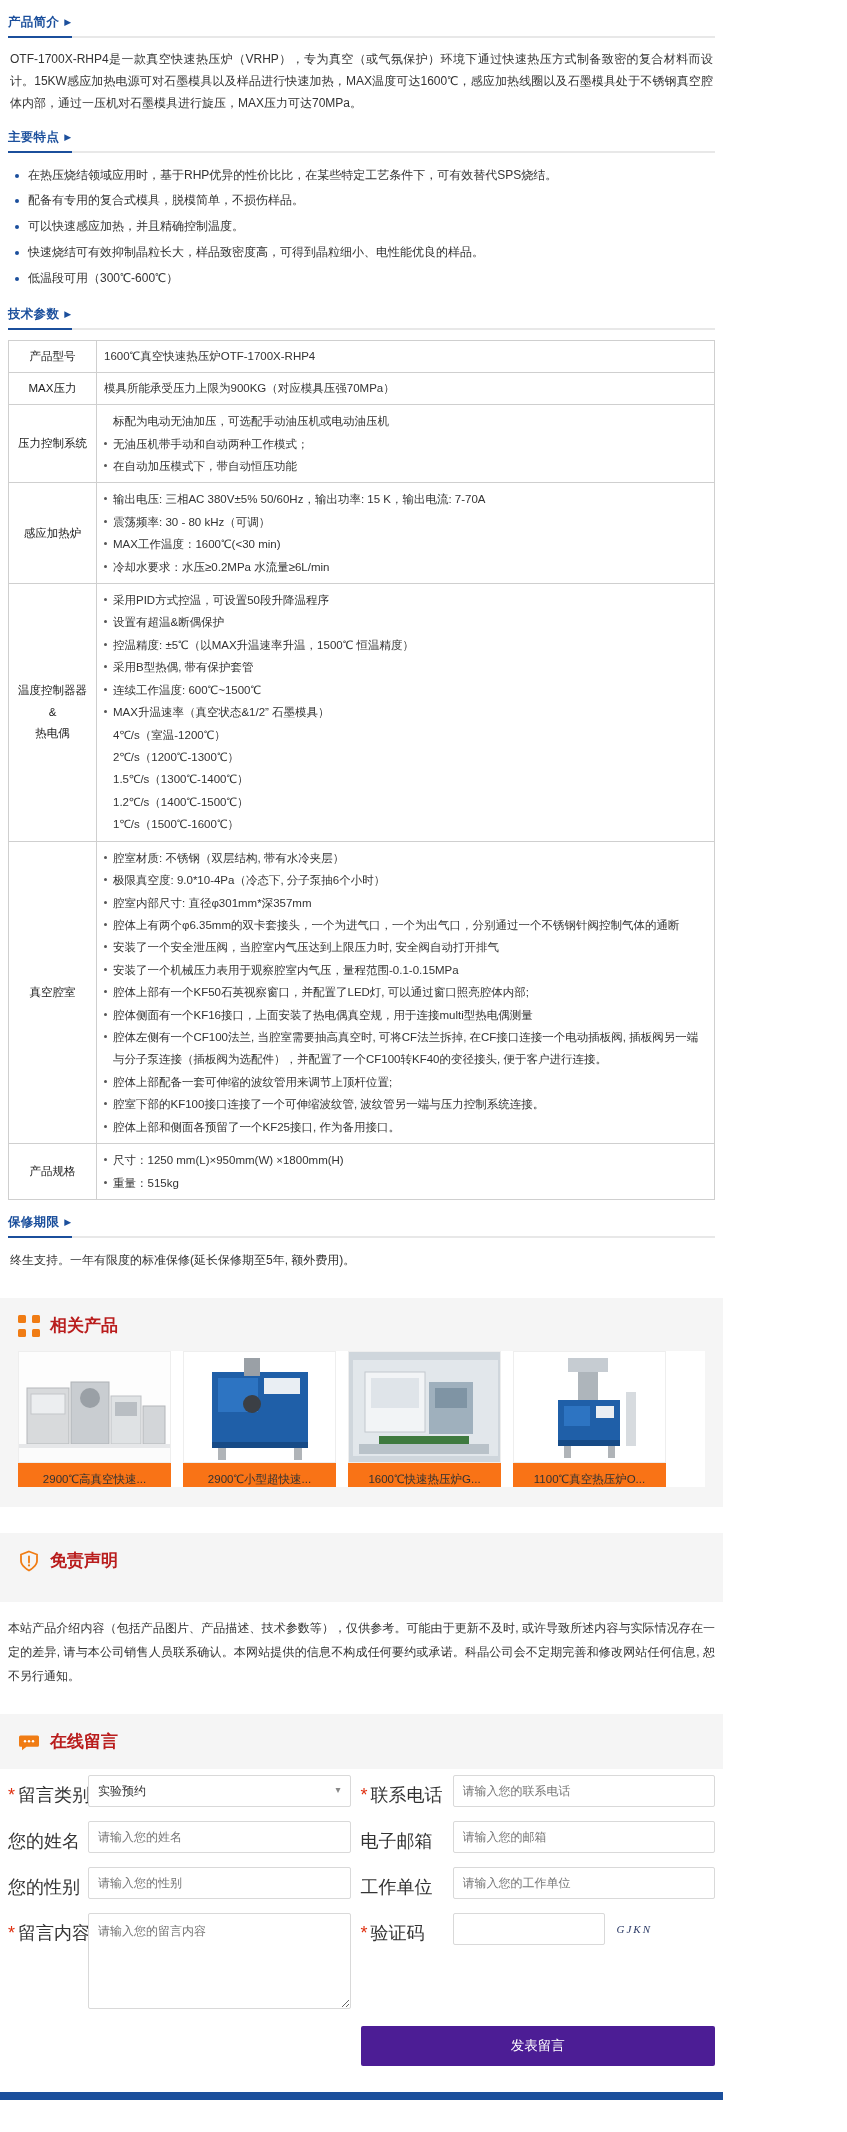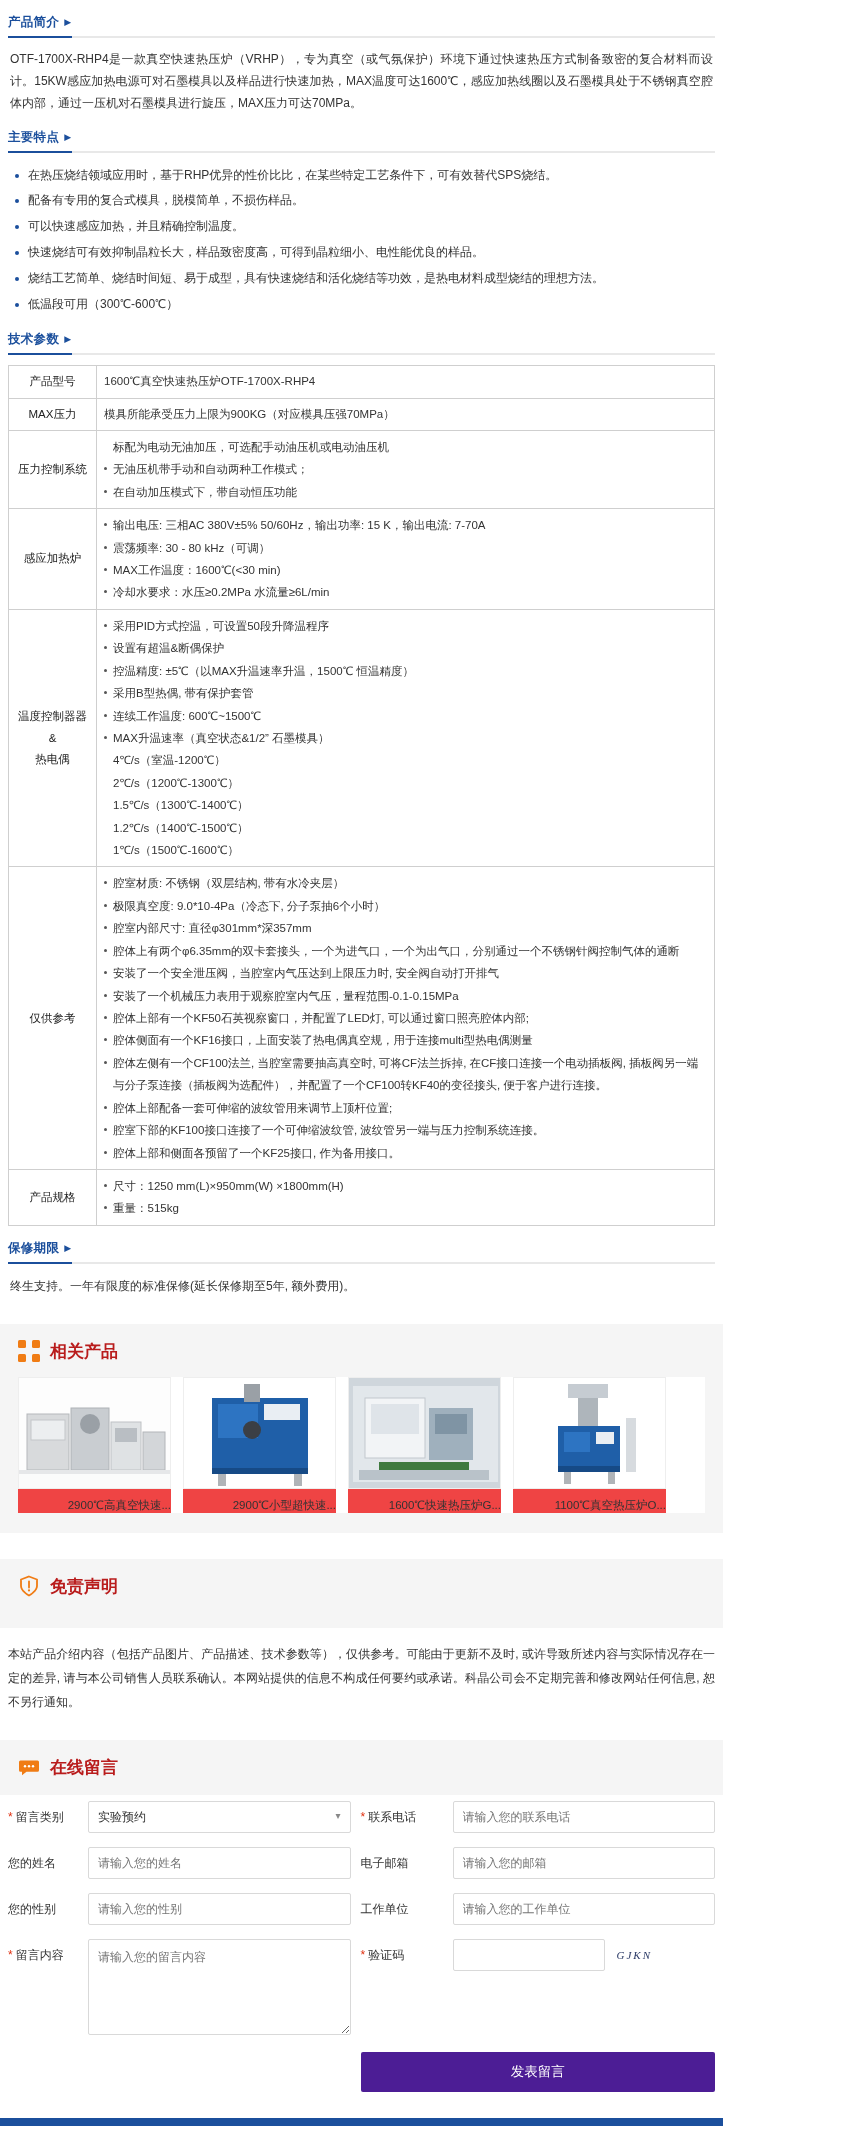--- a/index.html
+++ b/index.html
@@ -144,22 +144,22 @@
   .ico.shield svg, .ico.chat svg { display:block; }
 
   .prod-row {
     display: flex;
     gap: 12px;
     background: #fff;
     padding: 0;
   }
   .prod-card {
     width: 153px;
-    background: #ef4444;
-    text-align: right;
+    background: #f97316;
+    text-align: center;
   }
   .prod-thumb {
     width: 153px; height: 112px;
     background: #fff;
     border: 1px solid #eee;
     position: relative;
     overflow: hidden;
   }
   .prod-title {
     font-size: 11.5px;
@@ -182,21 +182,21 @@
   
   .form-wrap { padding-top: 6px; }
   .form-grid {
     display: grid;
     grid-template-columns: 70px 1fr 82px 1fr;
     column-gap: 10px;
     row-gap: 14px;
     align-items: start;
   }
   .lbl {
-    font-size: 12px;
+    font-size: 18px;
     color: #333;
     text-align: left;
     padding-top: 8px;
     white-space: nowrap;
   }
   .lbl .req { color: #e03010; margin-right: 3px; }
   .ctl input[type=text], .ctl select, .ctl textarea {
     width: 100%;
     border: 1px solid #d9d9d9;
     background: #fff;
@@ -257,21 +257,20 @@
 
   <div class="section">
     <div class="sec-head">
       <span class="txt">主要特点</span><span class="arrow">▶</span>
     </div>
     <ul class="feature-list">
       <li>在热压烧结领域应用时，基于RHP优异的性价比比，在某些特定工艺条件下，可有效替代SPS烧结。</li>
       <li>配备有专用的复合式模具，脱模简单，不损伤样品。</li>
       <li>可以快速感应加热，并且精确控制温度。</li>
       <li>快速烧结可有效抑制晶粒长大，样品致密度高，可得到晶粒细小、电性能优良的样品。</li>
-      <li>烧结工艺简单、烧结时间短、易于成型，具有快速烧结和活化烧结等功效，是热电材料成型烧结的理想方法。</li>
       <li>低温段可用（300℃-600℃）</li>
     </ul>
   </div>
 
   <div class="section">
     <div class="sec-head">
       <span class="txt">技术参数</span><span class="arrow">▶</span>
     </div>
     <table class="spec">
       <tbody>
@@ -321,21 +320,21 @@
               <li>MAX升温速率（真空状态&amp;1/2” 石墨模具）</li>
             </ul>
             <div class="sub">4℃/s（室温-1200℃）</div>
             <div class="sub">2℃/s（1200℃-1300℃）</div>
             <div class="sub">1.5℃/s（1300℃-1400℃）</div>
             <div class="sub">1.2℃/s（1400℃-1500℃）</div>
             <div class="sub">1℃/s（1500℃-1600℃）</div>
           </td>
         </tr>
         <tr>
-          <td class="k">仅供参考</td>
+          <td class="k">真空腔室</td>
           <td class="v">
             <ul class="dotlist">
               <li>腔室材质: 不锈钢（双层结构, 带有水冷夹层）</li>
               <li>极限真空度: 9.0*10-4Pa（冷态下, 分子泵抽6个小时）</li>
               <li>腔室内部尺寸: 直径φ301mm*深357mm</li>
               <li>腔体上有两个φ6.35mm的双卡套接头，一个为进气口，一个为出气口，分别通过一个不锈钢针阀控制气体的通断</li>
               <li>安装了一个安全泄压阀，当腔室内气压达到上限压力时, 安全阀自动打开排气</li>
               <li>安装了一个机械压力表用于观察腔室内气压，量程范围-0.1-0.15MPa</li>
               <li>腔体上部有一个KF50石英视察窗口，并配置了LED灯, 可以通过窗口照亮腔体内部;</li>
               <li>腔体侧面有一个KF16接口，上面安装了热电偶真空规，用于连接multi型热电偶测量</li>

